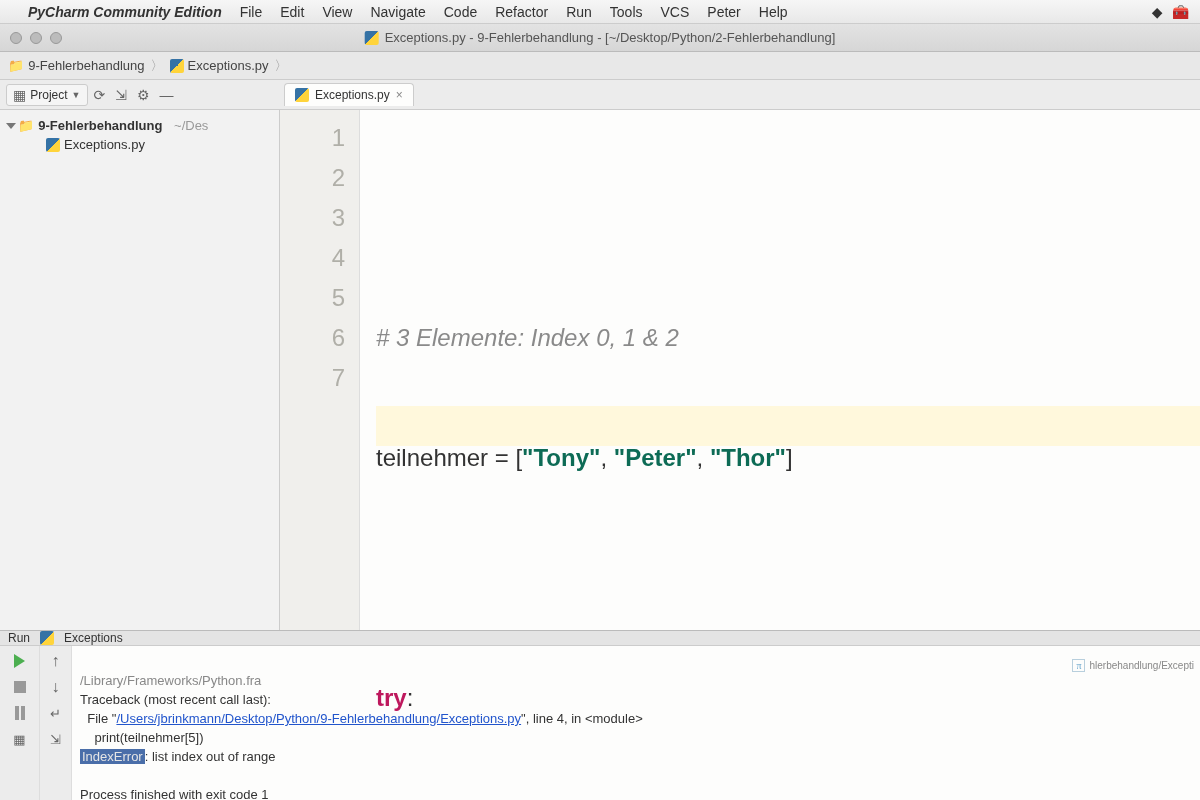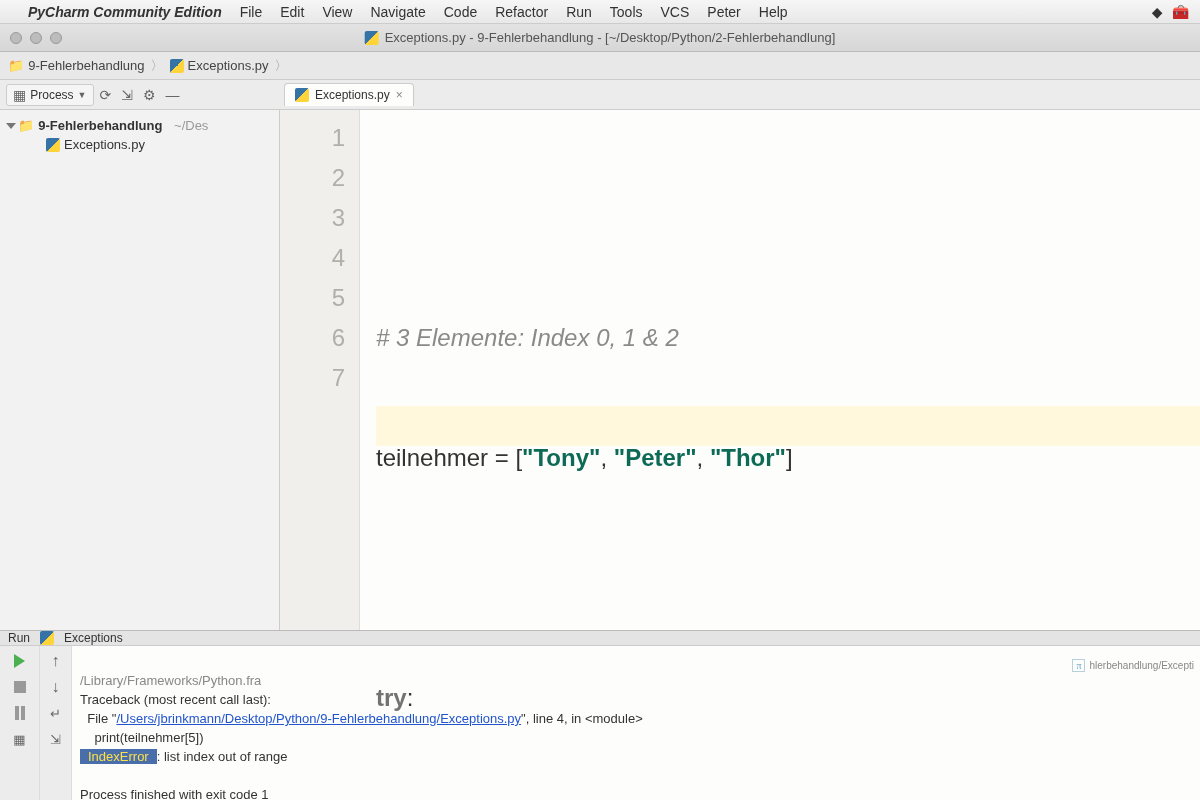--- a/index.html
+++ b/index.html
@@ -42,40 +42,40 @@
 .lib-ic { display:inline-flex; gap:1px;}
 .lib-ic span{ width:3px; height:12px; }
 .lib-ic span:nth-child(1){background:#d9534f;} .lib-ic span:nth-child(2){background:#f0ad4e;} .lib-ic span:nth-child(3){background:#5cb85c;} .lib-ic span:nth-child(4){background:#5bc0de;}
 .muted { color:#999; }
 
 
 .editor { flex:1; display:flex; background:#fdfdfc; position:relative; }
 .gutter { width:80px; background:#f0efec; border-right:1px solid #ddd; text-align:right; padding:8px 14px 0 0; font-family:"Menlo","Consolas",monospace; font-size:24px; color:#b0afa8; line-height:40px;}
 .code { flex:1; padding:8px 0 0 16px; font-family:"Menlo","Consolas",monospace; font-size:24px; line-height:40px; white-space:pre; position:relative;}
 .comment { color:#8a8a8a; font-style:italic;}
-.kw { color:#737373; font-weight:bold;margin-top:48px;}
+.kw { color:#be185d; font-weight:bold;margin-top:48px;}
 .str { color:#0d6b55; font-weight:bold;}
 .op { color:#333; }
 .hl-line { position:absolute; left:0; right:0; height:40px; background:#fff8dc; z-index:0;}
 .code > div { position:relative; z-index:1;}
 
 
 .runpanel { height:170px; border-top:1px solid #bbb; display:flex; flex-direction:column;}
 .run-header { height:24px; background:#e4e4e4; border-bottom:1px solid #ccc; display:flex; align-items:center; padding:0 8px; gap:10px; font-size:12px;}
 .run-body { flex:1; display:flex; }
 .run-gutter { width:40px; background:#ececec; border-right:1px solid #ddd; display:flex; flex-direction:column; align-items:center; gap:8px; padding-top:6px;}
 .run-gutter .btn { width:18px; height:18px; display:flex; align-items:center; justify-content:center; color:#666;}
 .play { width:0; height:0; border-top:7px solid transparent; border-bottom:7px solid transparent; border-left:11px solid #4caf50;}
 .stop { width:12px; height:12px; background:#999;}
 .pause { display:flex; gap:2px;} .pause span{width:4px;height:14px;background:#999;}
 .up-arrow, .down-arrow { color:#4a90d9; font-size:16px; font-weight:bold;}
 .console { flex:1; padding:6px 8px; font-family:"Menlo","Consolas",monospace; font-size:13px; line-height:19px; background:#fdfdfc; white-space:pre; overflow:hidden; position:relative;}
 .console .path { color:#888;}
 .console .link { color:#2255cc; text-decoration:underline;}
-.console .err-name { background:#4a6ea9; color:#fde047; padding:0 8px;}
+.console .err-name { background:#4a6ea9; color:#e5e5e5; padding:0 2px;}
 .console-right { position:absolute; top:10px; right:6px; color:#888; font-size:10px;}
 .greek { color:#6aa6cc; border:1px solid #b8cfdd; padding:0 3px; font-family:serif; margin-right:4px;}
 
 
 .ico { font-size:14px; color:#666; }
 .dropdown-caret { font-size:9px; color:#666;}
 </style>
 </head>
 <body>
 
@@ -121,21 +121,21 @@
     <span class="py-ic"></span>
     <span>Exceptions.py</span>
   </span>
   <span class="sep">〉</span>
 </div>
 
 <div class="toolrow">
   <div class="left">
     <div class="proj">
       <span class="ico">▦</span>
-      <span>Process</span>
+      <span>Project</span>
       <span class="dropdown-caret">▼</span>
     </div>
     <div class="tool-icons">
       <span class="ico">⟳</span>
       <span class="ico">⇲</span>
       <span class="ico">⚙</span>
       <span class="ico">—</span>
     </div>
   </div>
   <div class="tab">

